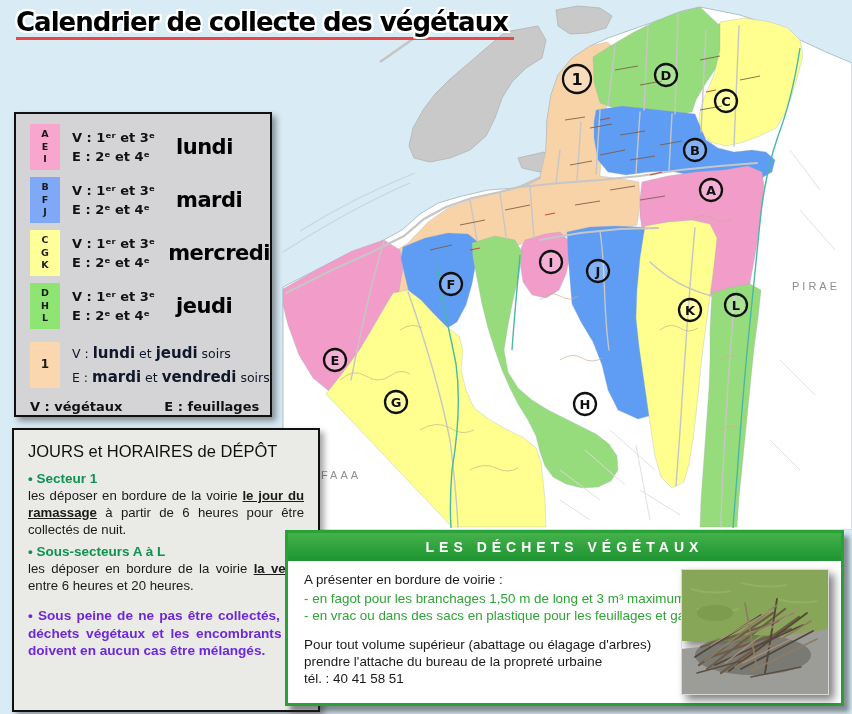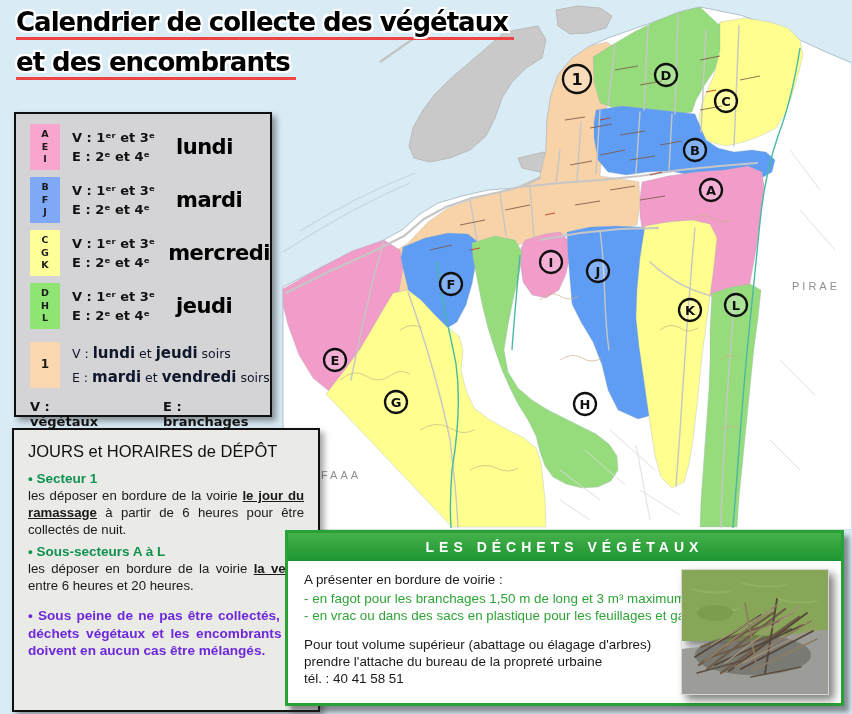--- a/index.html
+++ b/index.html
@@ -222,21 +222,20 @@
         <circle cx="736" cy="305" r="11" class="marker-circle"></circle>
         <text x="736" y="309.5" class="marker-letter">L</text>
       </g>
 
     <text class="region-label" x="816" y="290">PIRAE</text>
     <text class="region-label" x="341" y="479">FAAA</text>
   </svg>
 
   <div class="title">
     <span class="title-line">Calendrier de collecte des végétaux</span><br>
-    <span class="title-line">et des encombrants</span>
   </div>
 
   <div class="legend">
     <div class="lrow">
       <div class="lsq" style="background: rgb(249, 166, 206);">
         <span>A</span>
         <span>E</span>
         <span>I</span>
       </div>
       <div class="lve">
@@ -285,21 +284,21 @@
       <div class="lsq" style="font-size: 12px; background: rgb(251, 215, 176);">
         <span>1</span>
       </div>
       <div class="lspecial">
         <div><span>V : </span><b>lundi</b><span> et </span><b>jeudi</b><span> soirs</span></div>
         <div><span>E : </span><b>mardi</b><span> et </span><b>vendredi</b><span> soirs</span></div>
       </div>
     </div>
     <div class="lfoot">
       <span>V : végétaux</span>
-      <span>E : branchages</span>
+      <span>E : feuillages</span>
     </div>
   </div>
 
   <div class="depot">
     <div class="dtitle">JOURS et HORAIRES de DÉPÔT</div>
     <div class="dhead">• Secteur 1</div>
     <p class="dpar"><span>les déposer en bordure de la voirie </span><span class="demph">le jour du ramassage</span><span> à partir de 6 heures pour être collectés de nuit.</span></p>
     <div class="dhead">• Sous-secteurs A à L</div>
     <p class="dpar"><span>les déposer en bordure de la voirie </span><span class="demph">la veille</span><span> entre 6 heures et 20 heures.</span></p>
     <p class="dwarn">• Sous peine de ne pas être collectés, les déchets végétaux et les encombrants ne doivent en aucun cas être mélangés.</p>

